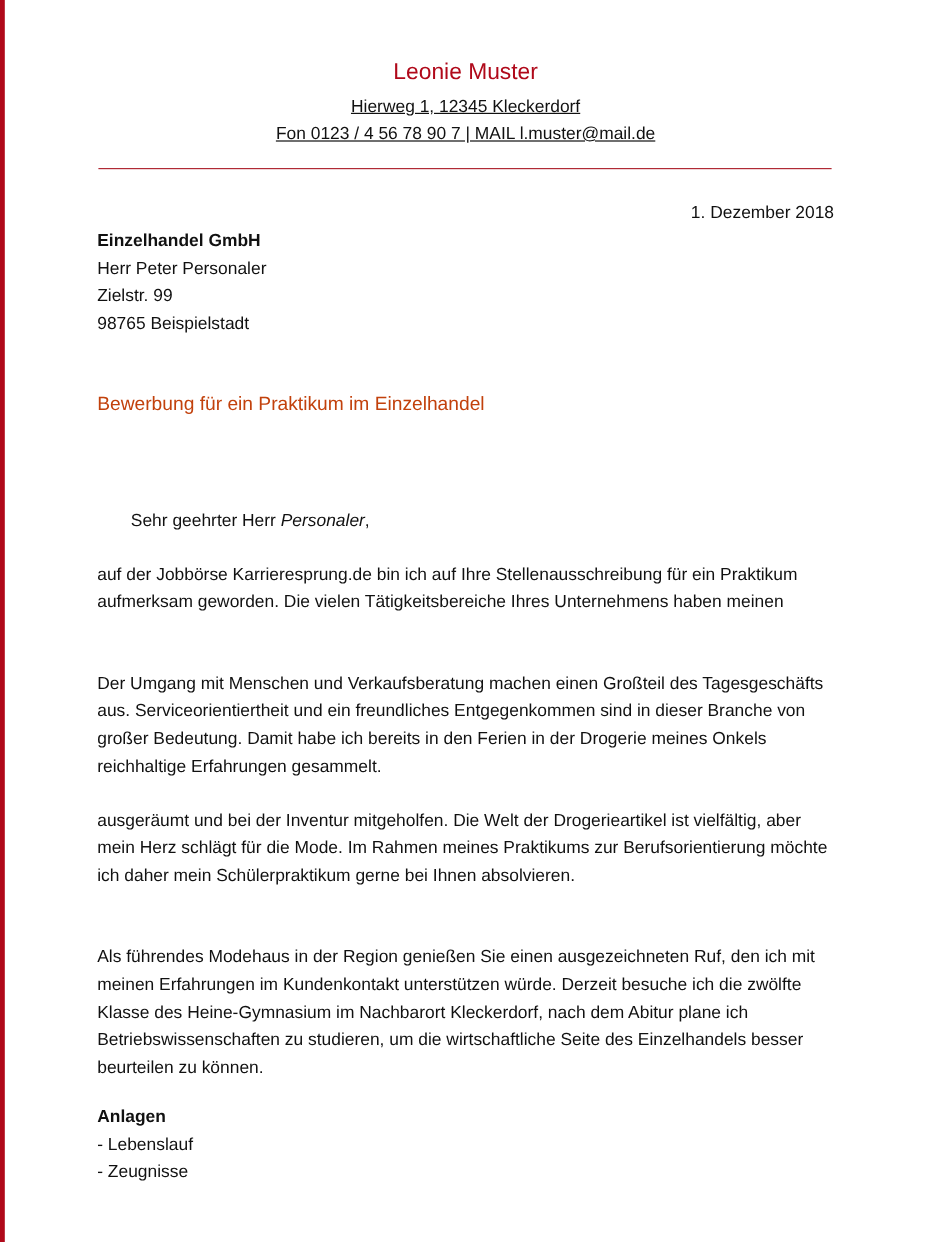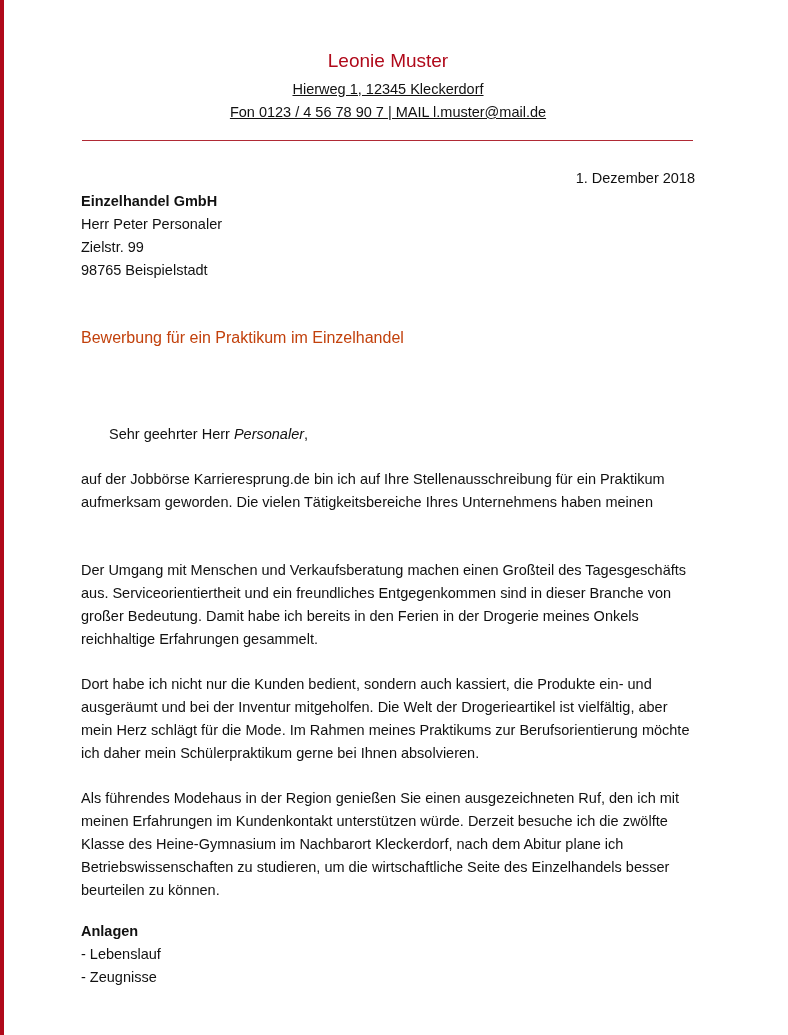--- a/index.html
+++ b/index.html
@@ -47,21 +47,20 @@
 </div>
 
 <div class="para" style="top:559px;">
   <div>Der Umgang mit Menschen und Verkaufsberatung machen einen Großteil des Tagesgeschäfts</div>
   <div>aus. Serviceorientiertheit und ein freundliches Entgegenkommen sind in dieser Branche von</div>
   <div>großer Bedeutung. Damit habe ich bereits in den Ferien in der Drogerie meines Onkels</div>
   <div>reichhaltige Erfahrungen gesammelt.</div>
 </div>
 
 <div class="para" style="top:673px;">
-  <div>Dort habe ich nicht nur die Kunden bedient, sondern auch kassiert, die Produkte ein- und</div>
   <div>ausgeräumt und bei der Inventur mitgeholfen. Die Welt der Drogerieartikel ist vielfältig, aber</div>
   <div>mein Herz schlägt für die Mode. Im Rahmen meines Praktikums zur Berufsorientierung möchte</div>
   <div>ich daher mein Schülerpraktikum gerne bei Ihnen absolvieren.</div>
 </div>
 
 <div class="para" style="top:787px;">
   <div>Als führendes Modehaus in der Region genießen Sie einen ausgezeichneten Ruf, den ich mit</div>
   <div>meinen Erfahrungen im Kundenkontakt unterstützen würde. Derzeit besuche ich die zwölfte</div>
   <div>Klasse des Heine-Gymnasium im Nachbarort Kleckerdorf, nach dem Abitur plane ich</div>
   <div>Betriebswissenschaften zu studieren, um die wirtschaftliche Seite des Einzelhandels besser</div>

